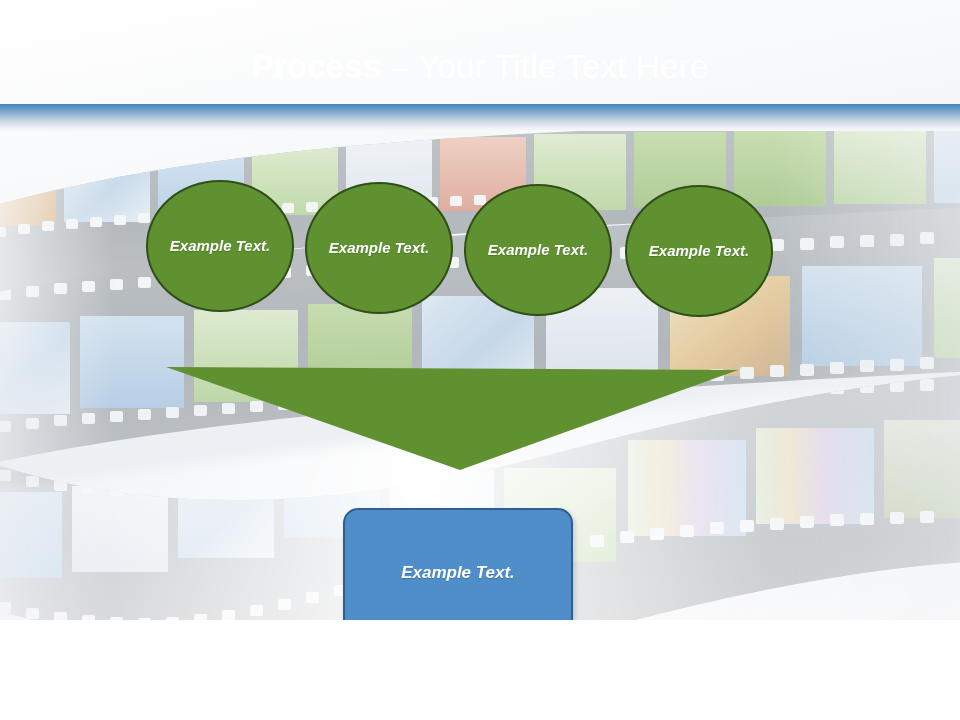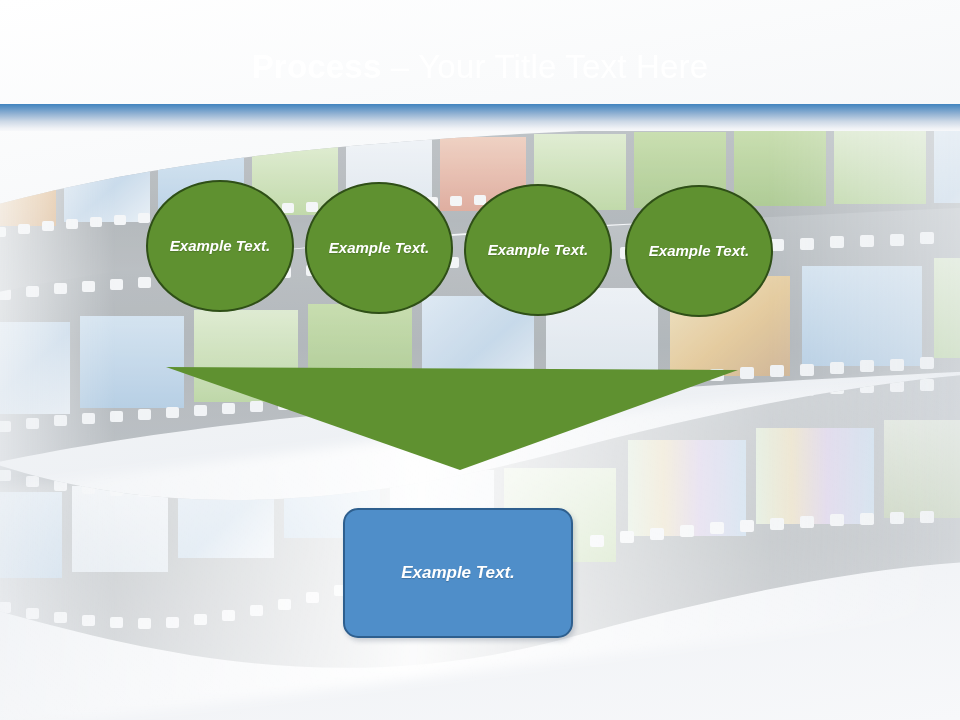--- a/index.html
+++ b/index.html
@@ -7,21 +7,21 @@
     padding: 0;
     background: #ffffff;
   }
   body {
     font-family: "Liberation Sans", sans-serif;
   }
 
   #slide {
     position: relative;
     width: 960px;
-    height: 720px;
+    height: 620px;
     overflow: hidden;
     background: linear-gradient(170deg, #ffffff 0%, #f4f6f8 38%, #eceff3 62%, #f7f8fa 100%);
   }
 
   
   #bg-art {
     position: absolute;
     inset: 0;
     width: 960px;
     height: 720px;

